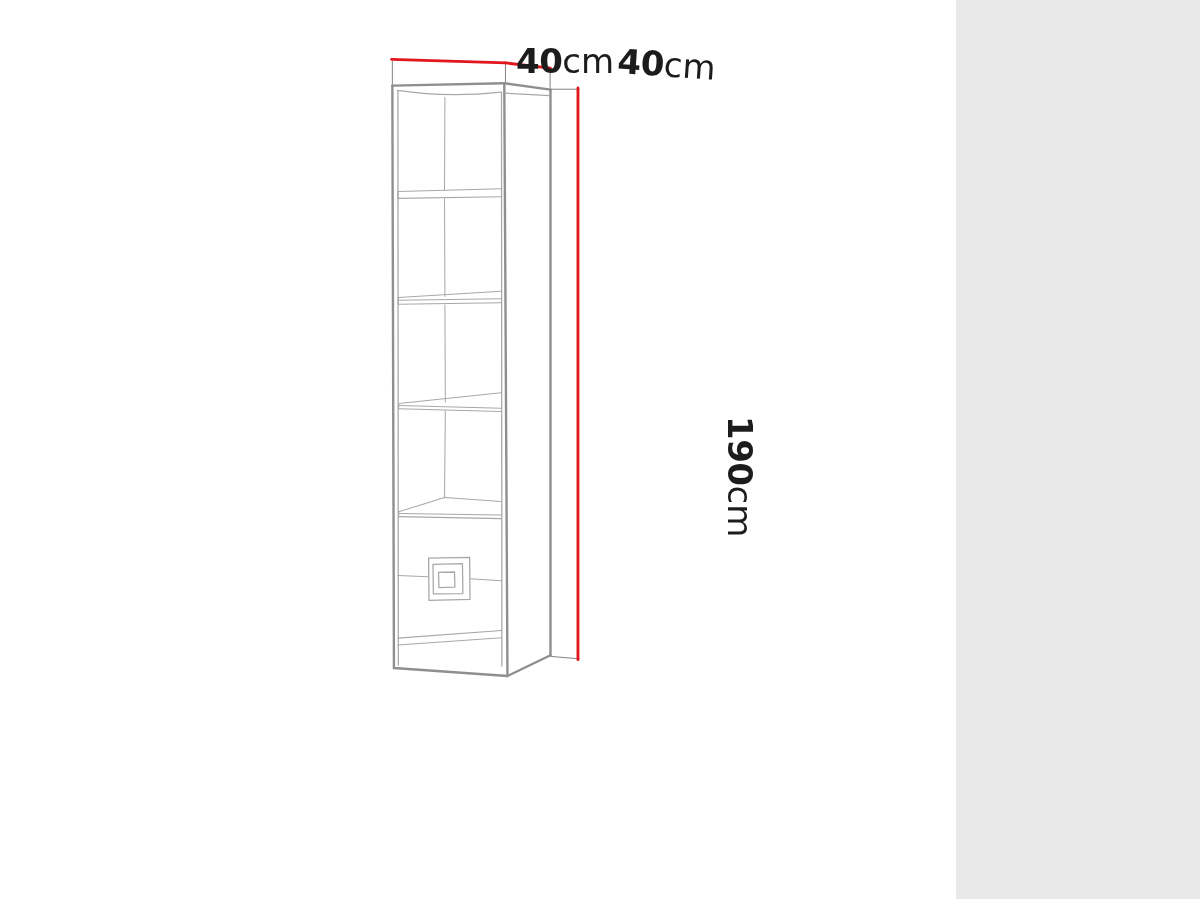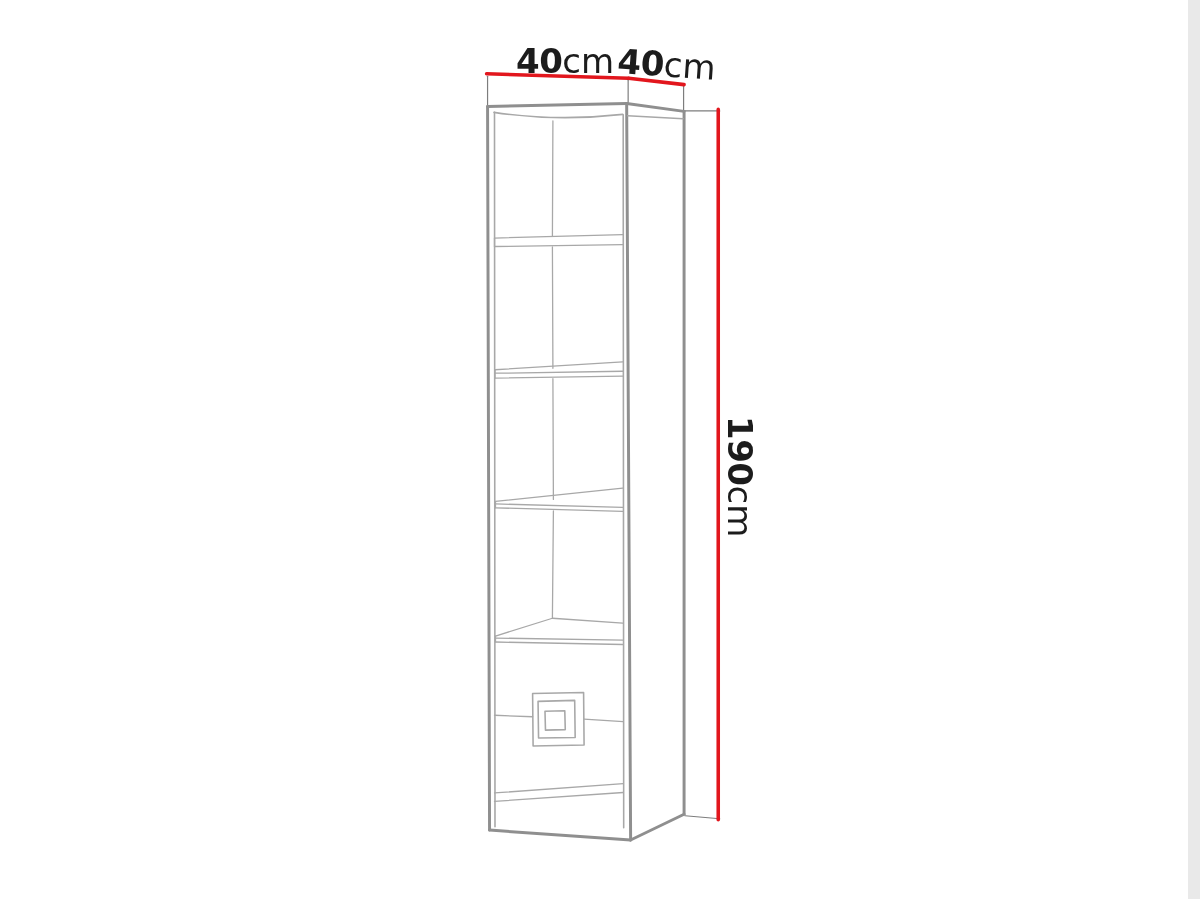--- a/index.html
+++ b/index.html
@@ -6,21 +6,21 @@
     --c-background:#ffffff;
     --c-dimension-line:#e2161d;
     --c-outline-dark:#8f8f8f;
     --c-outline-light:#a8a8a8;
     --c-extension-line:#7d7d7d;
     --c-text:#1c1c1c;
   }
   html,body{margin:0;padding:0;background:#e9e9e9;}
   .stage{
     position:relative;
-    width:1188px;height:899px;
+    width:956px;height:899px;
     background:var(--c-background);
     overflow:hidden;
     font-family:"DejaVu Sans","Liberation Sans",sans-serif;
   }
   svg.diagram{position:absolute;inset:0;display:block;}
   .ln{fill:none;stroke-linecap:round;stroke-linejoin:round;}
   .thick{stroke:var(--c-outline-dark);stroke-width:3;}
   .mid{stroke:var(--c-outline-light);stroke-width:1.6;}
   .thin{stroke:var(--c-outline-light);stroke-width:1.3;}
   .ext{stroke:var(--c-extension-line);stroke-width:1.2;}

